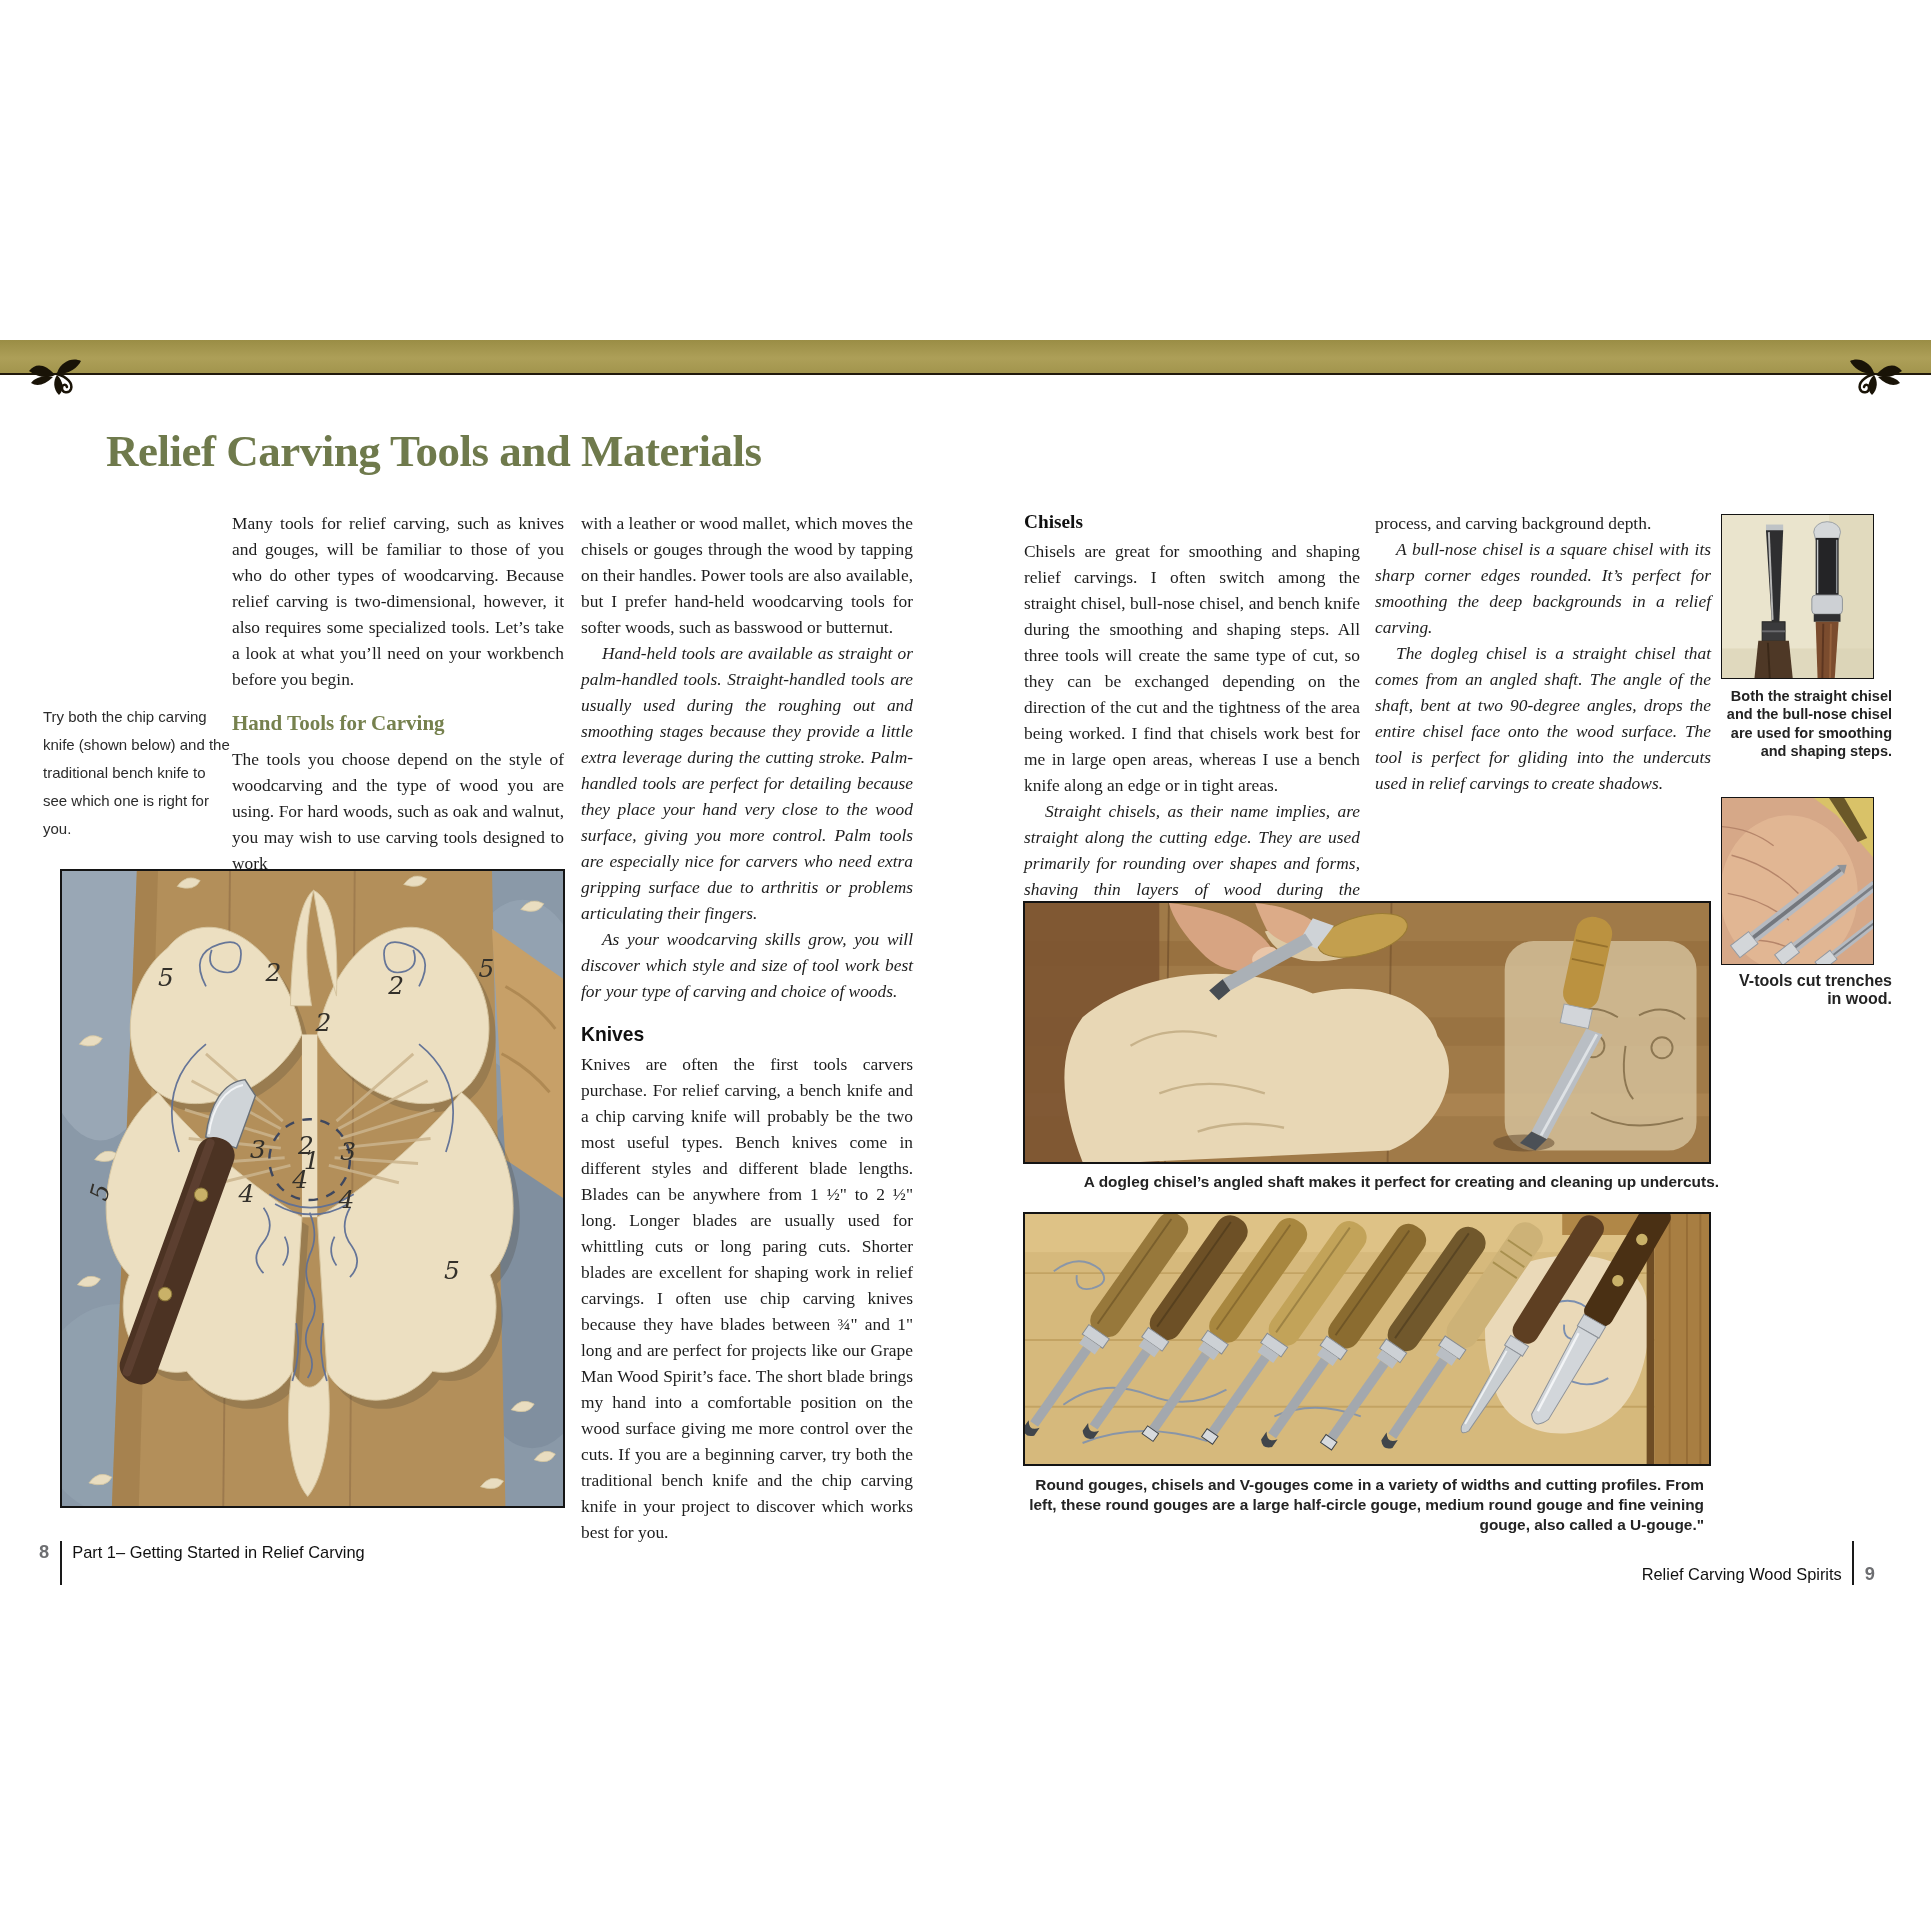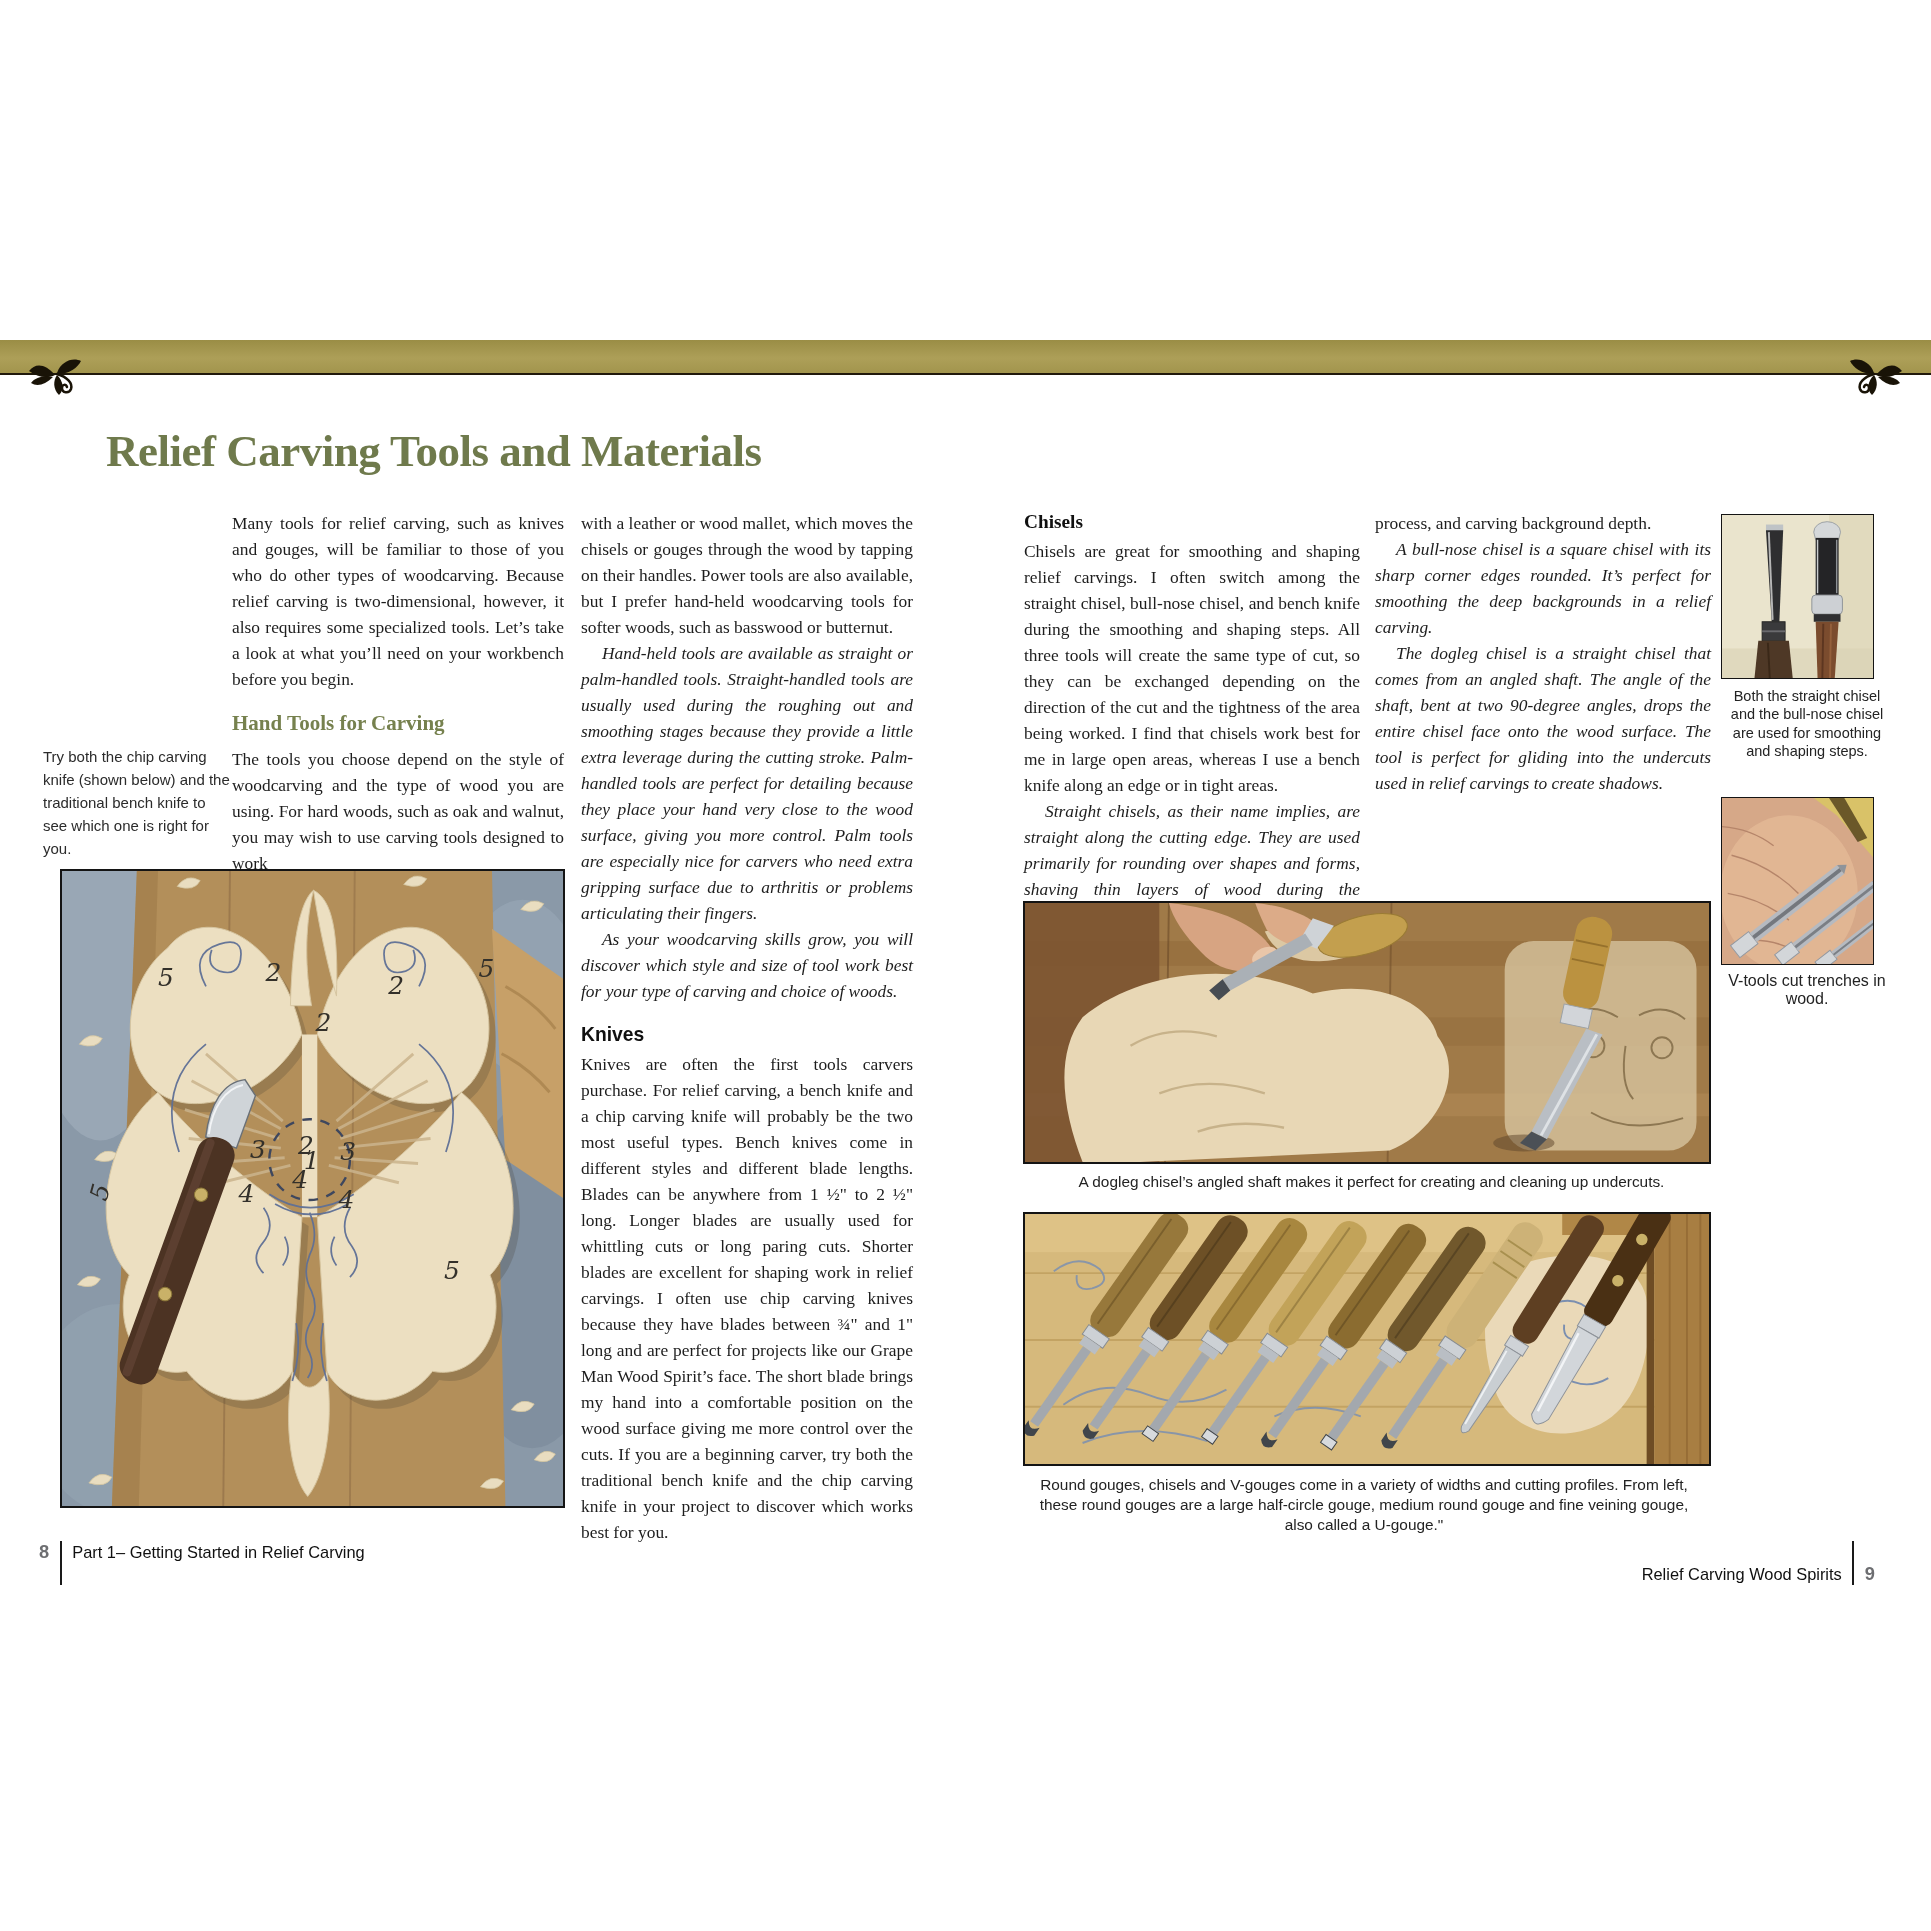--- a/index.html
+++ b/index.html
@@ -23,34 +23,34 @@
   .col3 { left:1024px; width:336px; }
   .col4 { left:1375px; width:336px; }
   p.ind { text-indent:21px; }
 
   h2.green { font-size:21px; line-height:31px; font-weight:600; color:#76814e;
              margin:16.4px 0 6.8px; text-align:left; }
   h3.sans  { font-family:"Liberation Sans",sans-serif; font-size:19.3px; line-height:23px;
              font-weight:700; color:#101010; margin:19.3px 0 4.8px; text-align:left; }
   h3.first { margin-top:0;font-family:Liberation Serif, serif; }
 
-  .margin-note { position:absolute; left:43px; top:745px; width:187px;
+  .margin-note { position:absolute; left:43px; top:703px; width:187px;
                  font-family:"Liberation Sans",sans-serif; font-size:15px;
-                 line-height:23px; color:#2b2b2b; text-align:left; }
+                 line-height:28px; color:#2b2b2b; text-align:left; }
 
   figure.photo { position:absolute; border:2.9px solid #141414; background:#ddd; overflow:hidden; }
   figure.photo svg { display:block; width:100%; height:100%; }
   #bigPhoto  { left:60px;   top:869px;  width:505px; height:639px; }
   #photoA    { left:1023px; top:901px;  width:688px; height:263px; }
   #photoB    { left:1023px; top:1212px; width:688px; height:254px; }
   #sidePhoto1{ left:1721px; top:514px;  width:153px; height:165px; border-width:1.9px; }
   #sidePhoto2{ left:1721px; top:797px;  width:153px; height:168px; border-width:1.9px; }
 
   .cap { position:absolute; font-family:"Liberation Sans",sans-serif; color:#232323;
-         font-weight:400; text-align:center; }
+         font-weight:700; text-align:right; }
   #capA  { left:1024px; top:1172px; width:695px; font-size:15.4px; line-height:19.3px; }
   #capB  { left:1024px; top:1475px; width:680px; font-size:15.4px; line-height:20px; }
   #capS1 { left:1722px; top:687px;  width:170px; font-size:14.5px; line-height:18.3px; }
   #capS2 { left:1722px; top:972px; width:170px; font-size:16px; line-height:18.3px; }
 
   .folio { position:absolute; top:1541px; font-family:"Liberation Sans",sans-serif;
            display:flex; align-items:flex-start; gap:10.6px; }
   .folio .num { font-size:18.3px; font-weight:700; color:#6d6e71; line-height:22px; }
   .folio .bar { width:1.9px; height:44px; background:#1a1a1a; }
   .folio .txt { font-size:16.4px; font-weight:400; color:#101010; line-height:22px; white-space:nowrap; }

